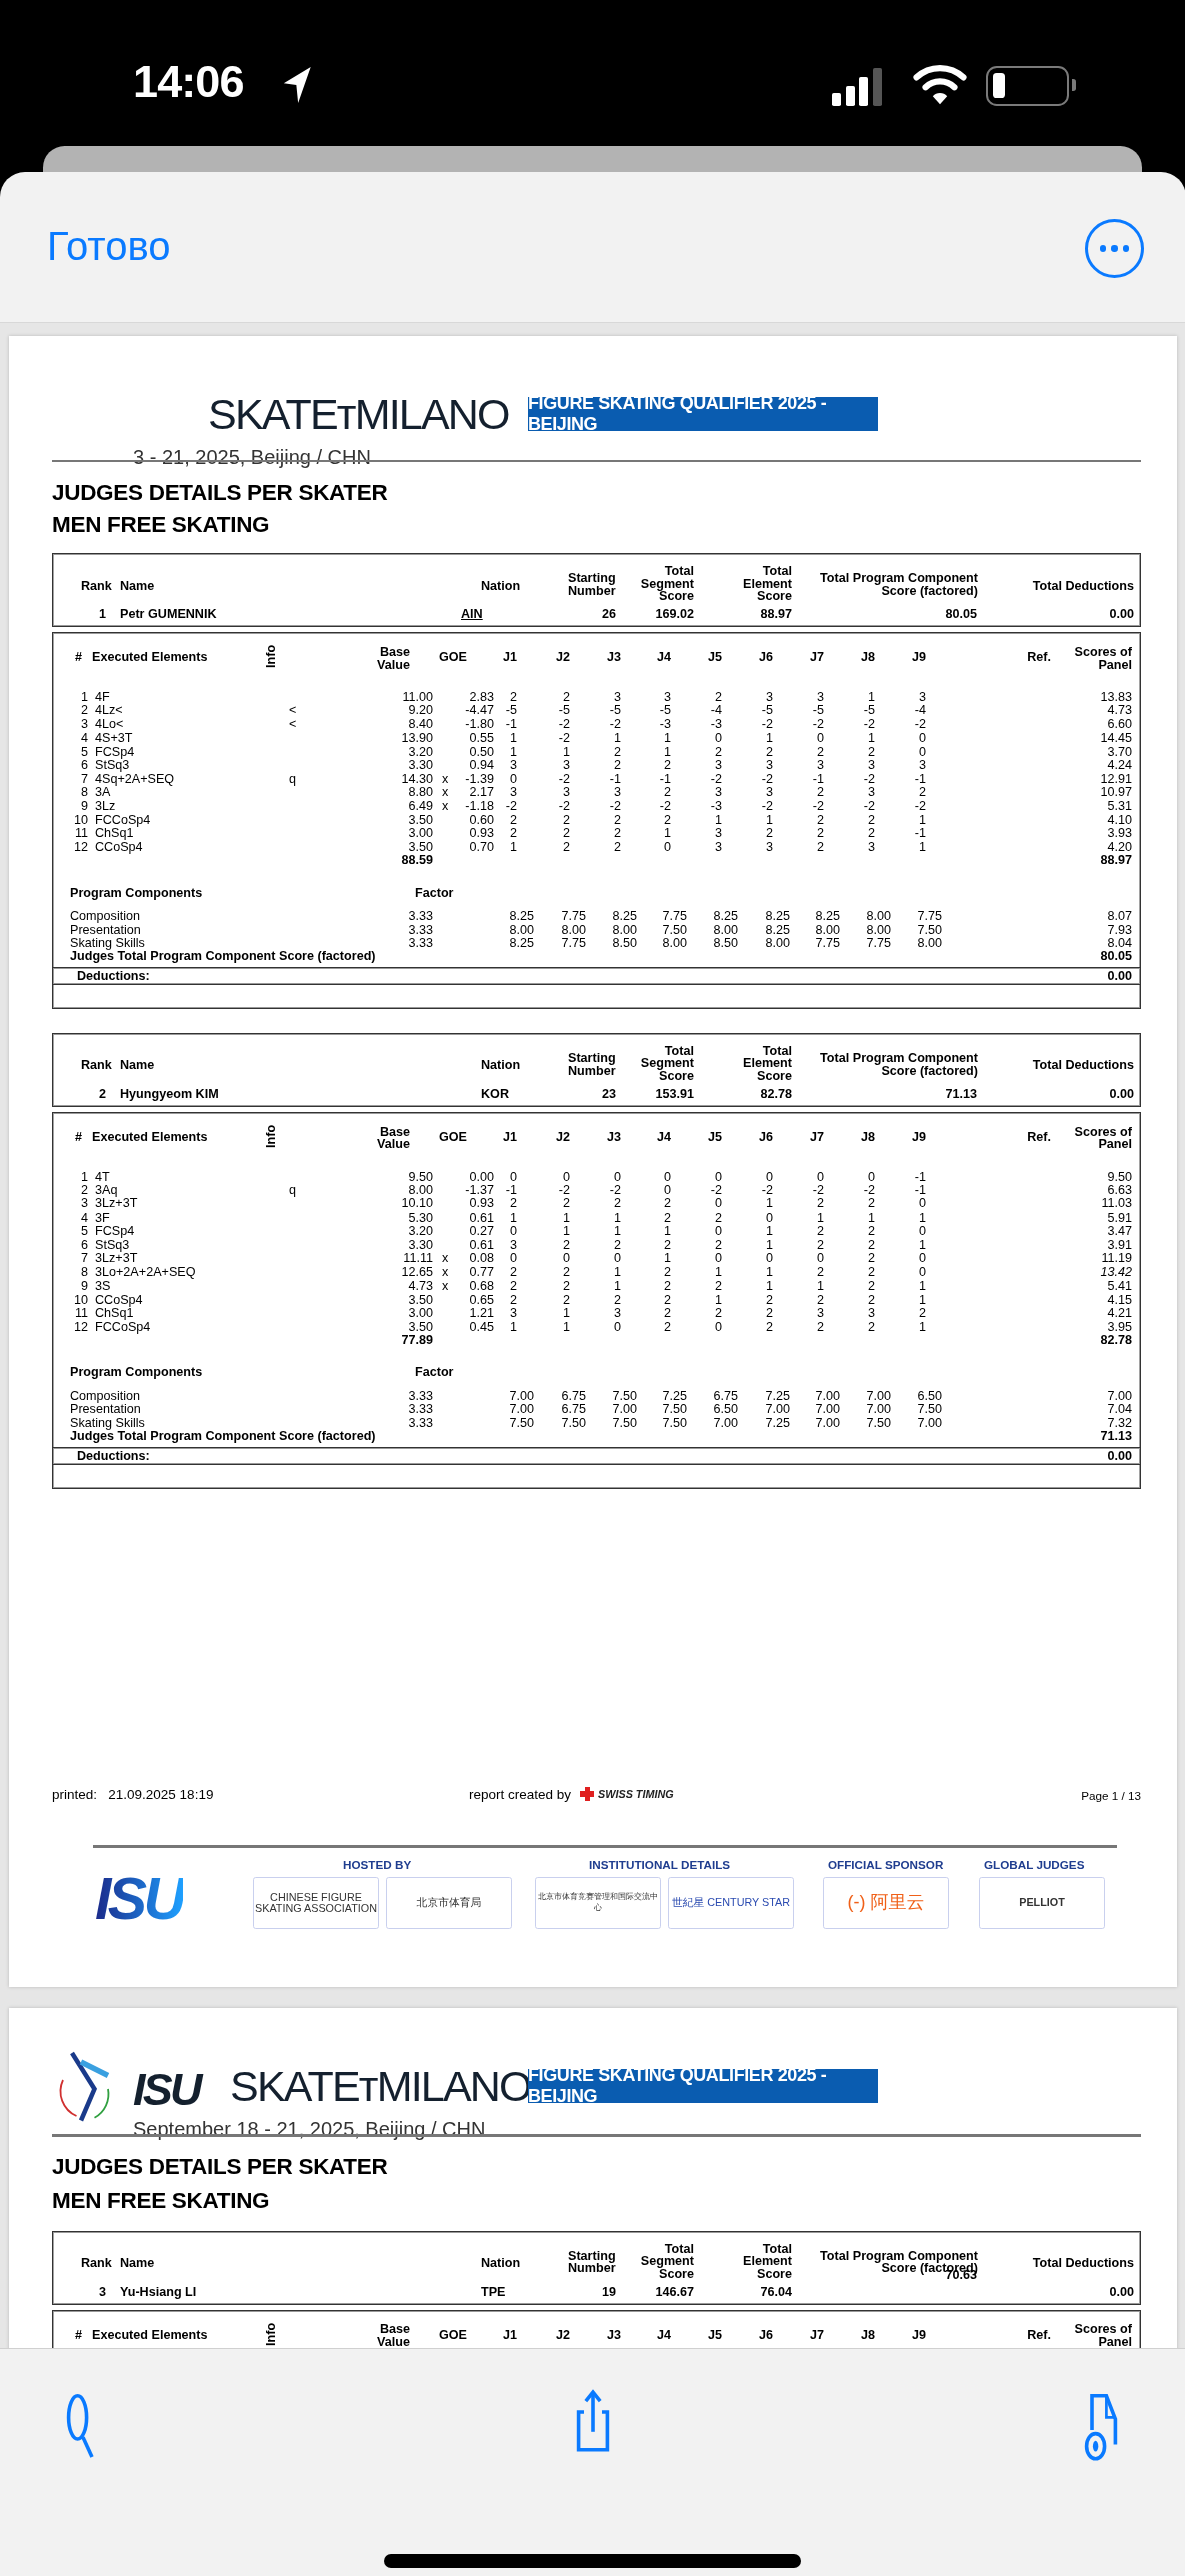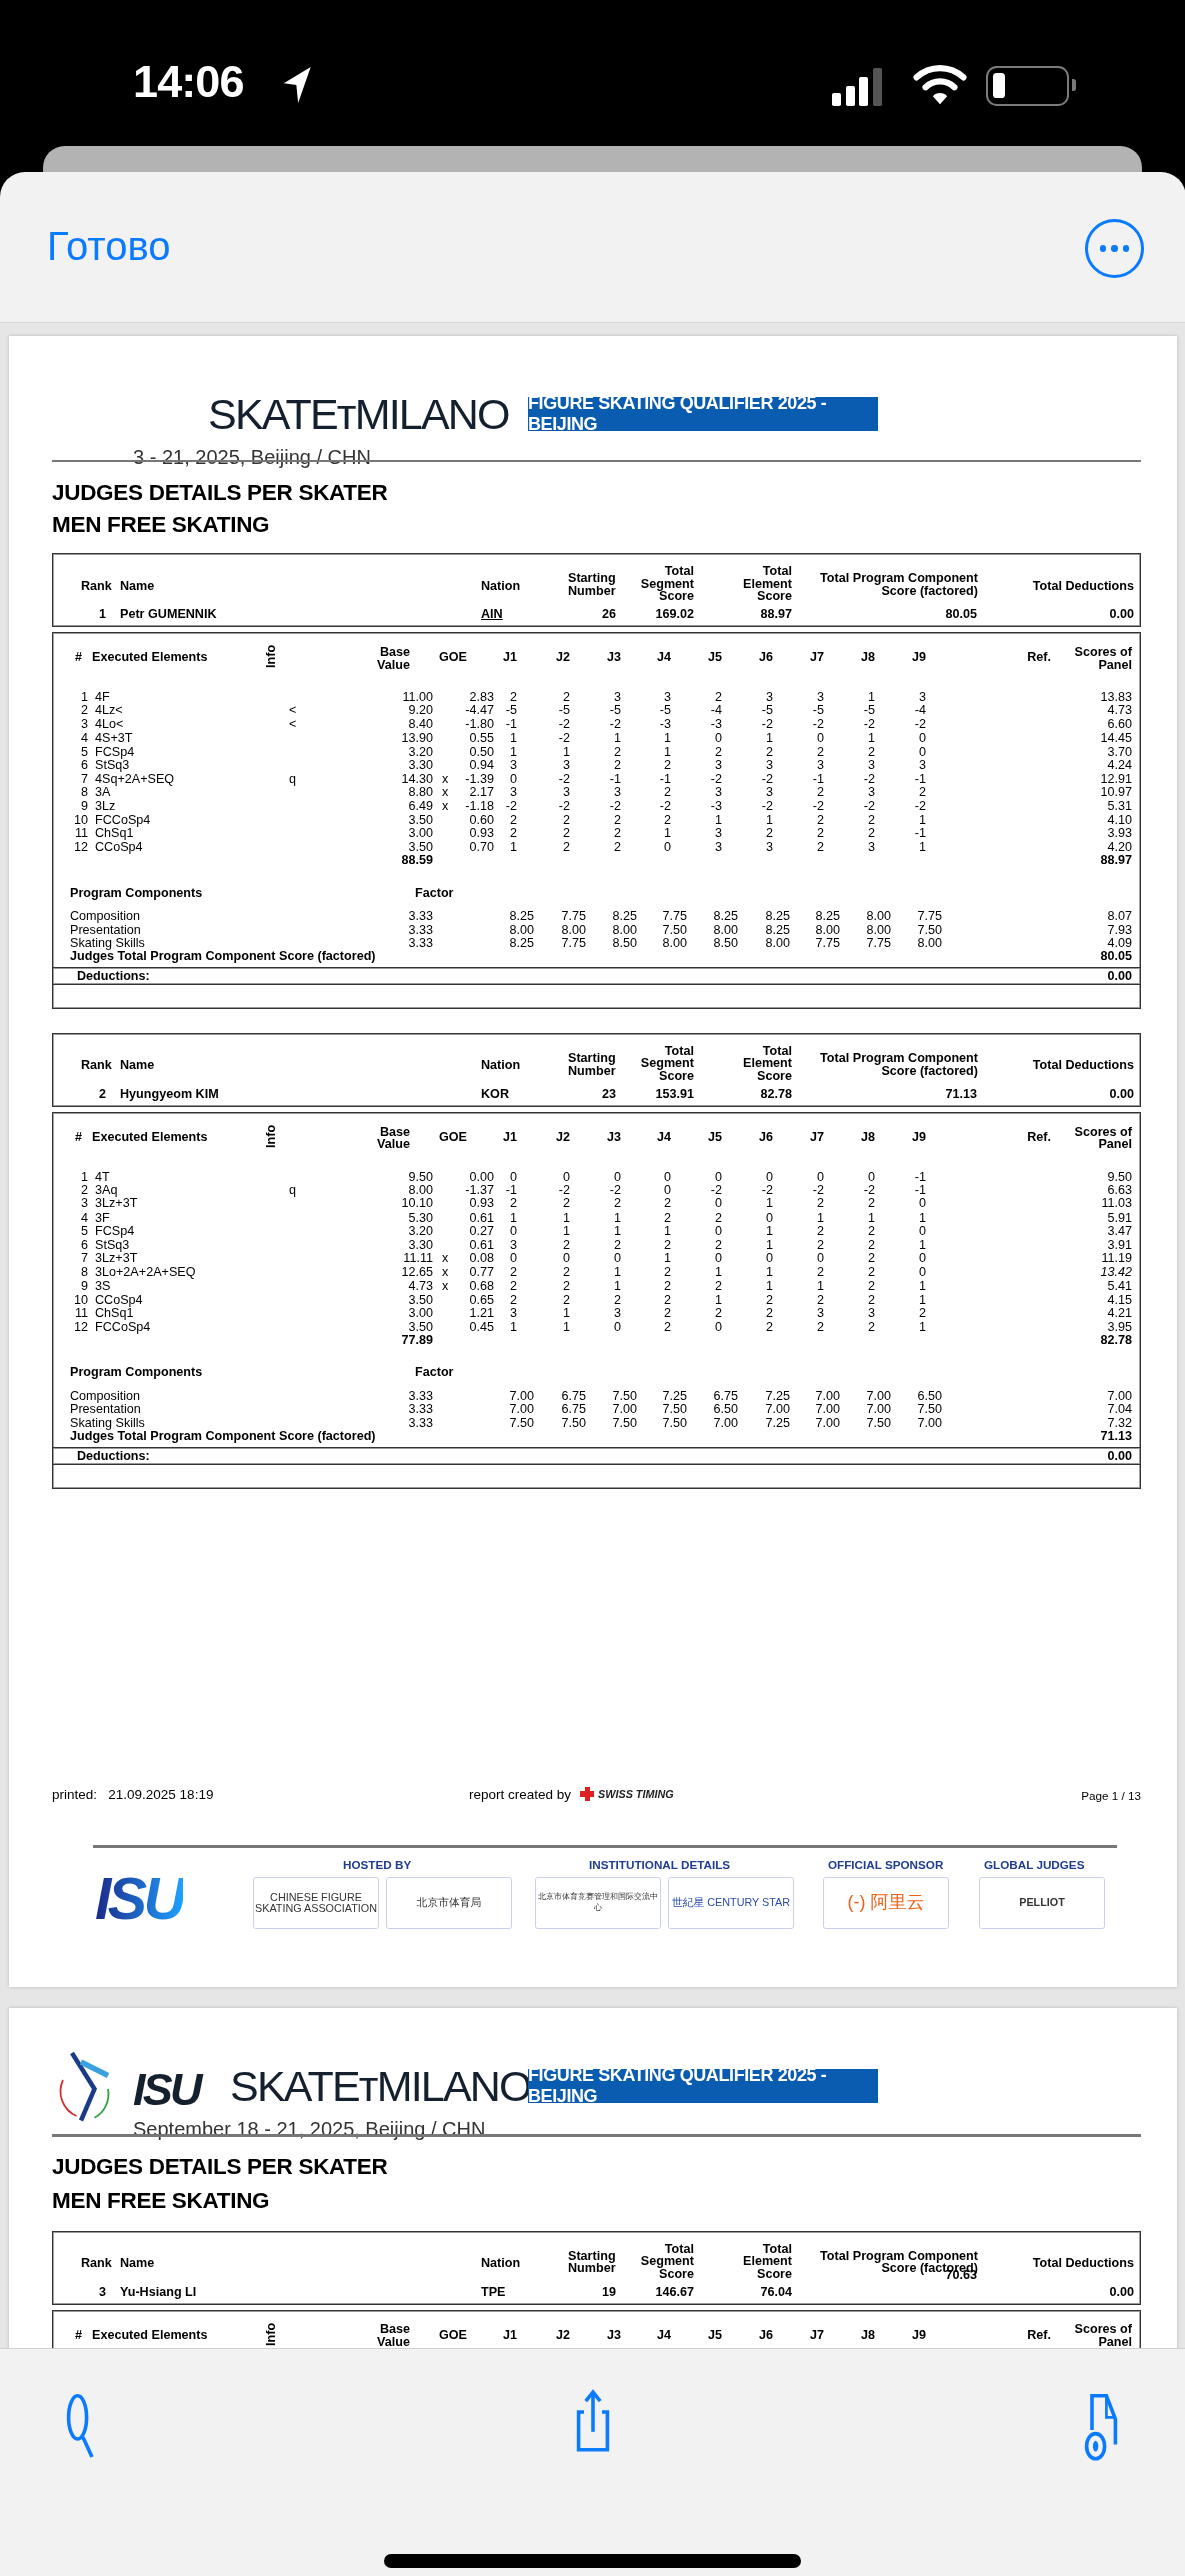--- a/index.html
+++ b/index.html
@@ -127,21 +127,21 @@
         <div class="txt r b" style="left:577px;top:241px;width:108px;">Segment</div>
         <div class="txt r b" style="left:577px;top:253px;width:108px;">Score</div>
         <div class="txt r b" style="left:675px;top:228px;width:108px;">Total</div>
         <div class="txt r b" style="left:675px;top:241px;width:108px;">Element</div>
         <div class="txt r b" style="left:675px;top:253px;width:108px;">Score</div>
         <div class="txt r b" style="left:771px;top:235px;width:198px;">Total Program Component</div>
         <div class="txt r b" style="left:771px;top:248px;width:198px;">Score (factored)</div>
         <div class="txt r b" style="left:981px;top:243px;width:144px;">Total Deductions</div>
         <div class="txt r b" style="left:61px;top:271px;width:36px;">1</div>
         <div class="txt b" style="left:111px;top:271px;">Petr GUMENNIK</div>
-        <div class="txt b" style="left:472px;top:271px;text-decoration:underline;">AIN</div>
+        <div class="txt b" style="left:452px;top:271px;text-decoration:underline;">AIN</div>
         <div class="txt r b" style="left:499px;top:271px;width:108px;">26</div>
         <div class="txt r b" style="left:577px;top:271px;width:108px;">169.02</div>
         <div class="txt r b" style="left:675px;top:271px;width:108px;">88.97</div>
         <div class="txt r b" style="left:860px;top:271px;width:108px;">80.05</div>
         <div class="txt r b" style="left:1017px;top:271px;width:108px;">0.00</div>
         <div class="box" style="top:296px;height:377px;"></div>
         <div class="txt b" style="left:66px;top:314px;">#</div>
         <div class="txt b" style="left:83px;top:314px;">Executed Elements</div>
         <div class="info-rot" style="left:255px;top:332px;">Info</div>
         <div class="txt r b" style="left:293px;top:309px;width:108px;">Base</div>
@@ -398,21 +398,21 @@
         <div class="txt r" style="left:370px;top:600px;width:54px;">3.33</div>
         <div class="txt r" style="left:480px;top:600px;width:45px;">8.25</div>
         <div class="txt r" style="left:532px;top:600px;width:45px;">7.75</div>
         <div class="txt r" style="left:583px;top:600px;width:45px;">8.50</div>
         <div class="txt r" style="left:633px;top:600px;width:45px;">8.00</div>
         <div class="txt r" style="left:684px;top:600px;width:45px;">8.50</div>
         <div class="txt r" style="left:736px;top:600px;width:45px;">8.00</div>
         <div class="txt r" style="left:786px;top:600px;width:45px;">7.75</div>
         <div class="txt r" style="left:837px;top:600px;width:45px;">7.75</div>
         <div class="txt r" style="left:888px;top:600px;width:45px;">8.00</div>
-        <div class="txt r" style="left:1051px;top:600px;width:72px;">4.09</div>
+        <div class="txt r" style="left:1051px;top:600px;width:72px;">8.04</div>
         <div class="txt b" style="left:61px;top:613px;">Judges Total Program Component Score (factored)</div>
         <div class="txt r b" style="left:1051px;top:613px;width:72px;">80.05</div>
         <div class="box" style="top:631px;height:18px;"></div>
         <div class="txt b" style="left:68px;top:633px;">Deductions:</div>
         <div class="txt r b" style="left:1051px;top:633px;width:72px;">0.00</div>
       </div>
     <div id="sk1">
         <div class="box" style="top:697px;height:74px;"></div>
         <div class="txt b" style="left:72px;top:722px;">Rank</div>
         <div class="txt b" style="left:111px;top:722px;">Name</div>

